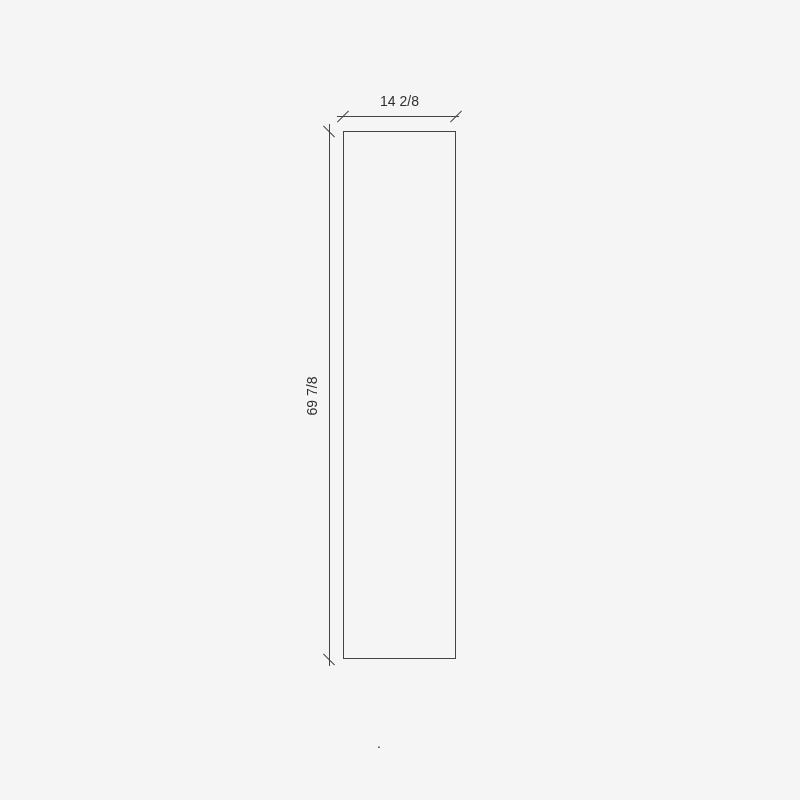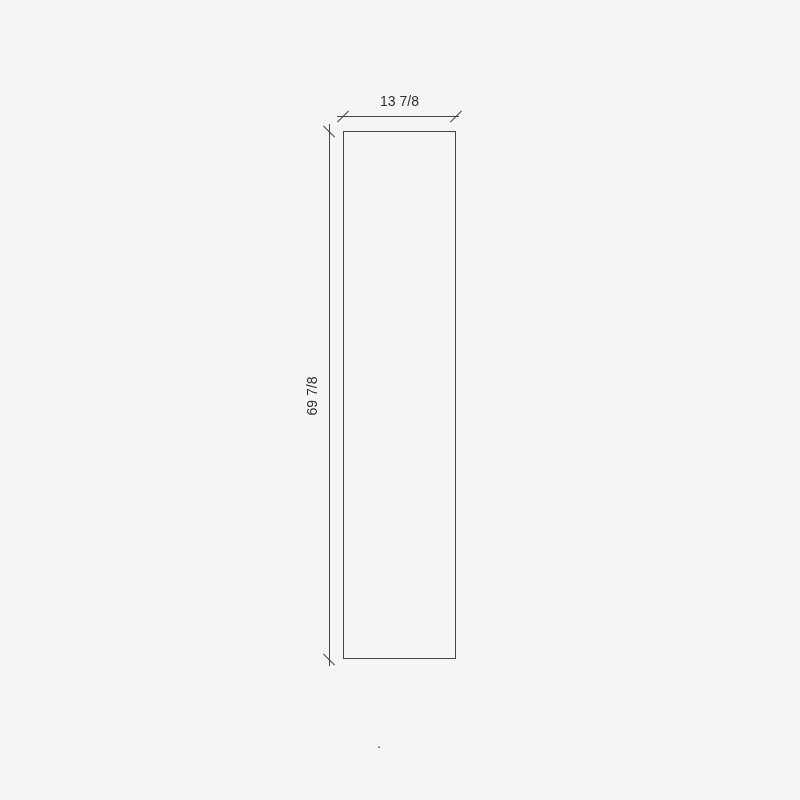--- a/index.html
+++ b/index.html
@@ -100,21 +100,21 @@
 </head>
 <body>
 
 <div class="canvas">
 
   <div class="panel-rect"></div>
 
   <div class="dim-line horizontal"></div>
   <div class="tick slash h-left"></div>
   <div class="tick slash h-right"></div>
-  <div class="dim-label width-label">13 7/8</div>
+  <div class="dim-label width-label">14 2/8</div>
 
   <div class="dim-line vertical"></div>
   <div class="tick backslash v-top"></div>
   <div class="tick backslash v-bottom"></div>
   <div class="dim-label height-label">69 7/8</div>
 
   <div class="stray-mark">.</div>
 
 </div>
 

